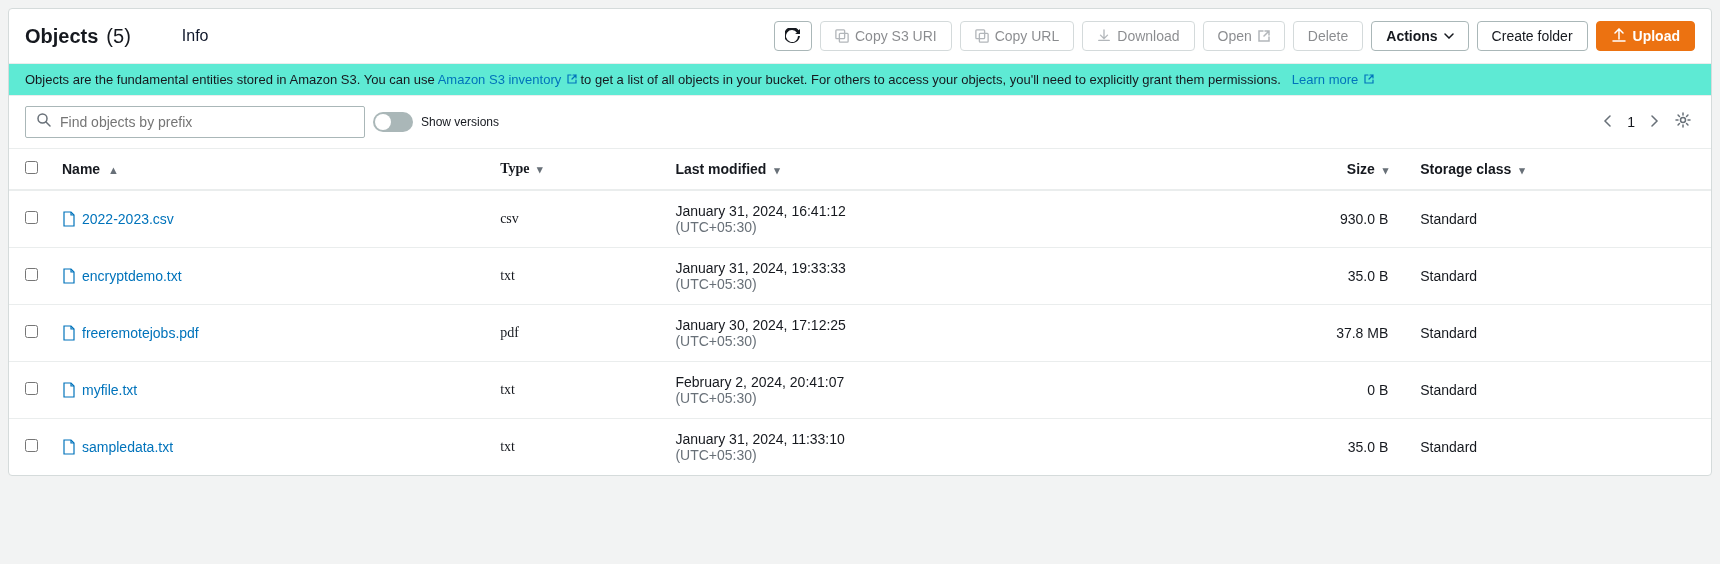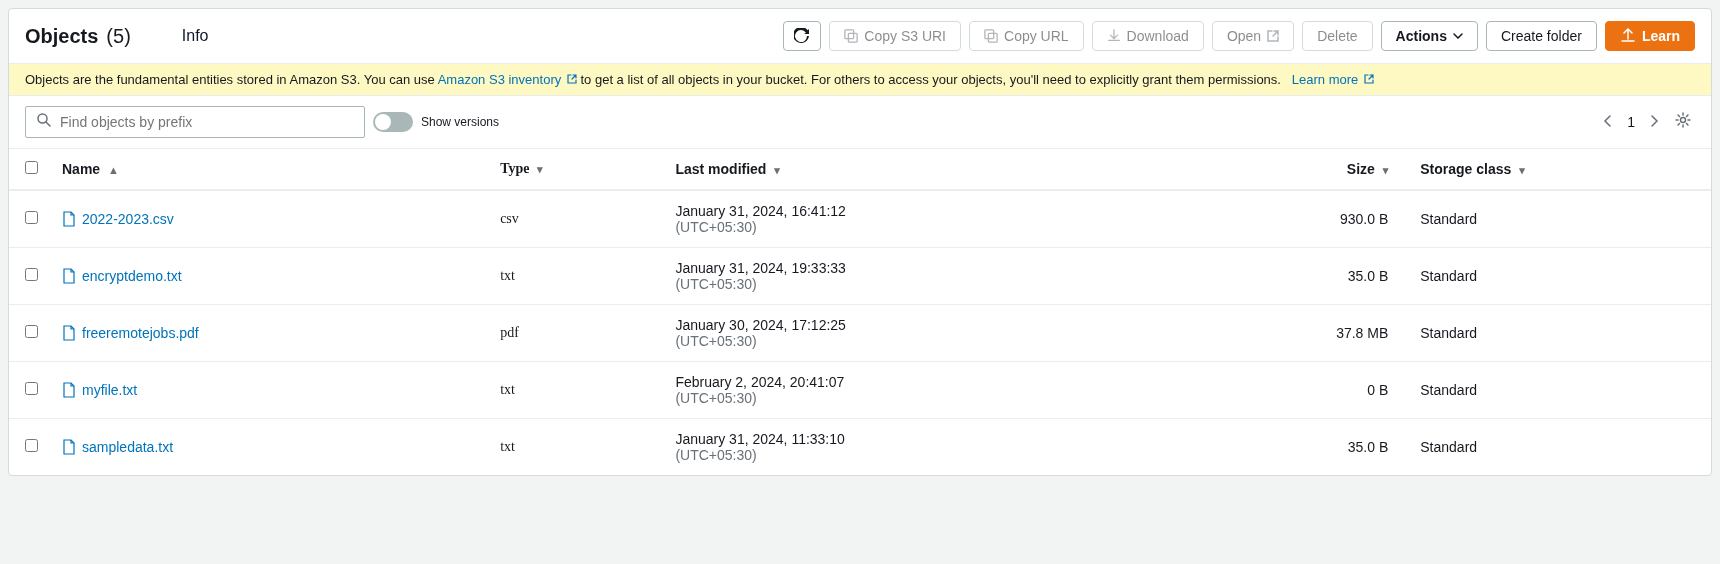--- a/index.html
+++ b/index.html
@@ -36,21 +36,21 @@
     .btn-actions { font-weight: 700; }
 
     .refresh-btn { padding: 6px 10px; }
 
     
     .info-bar {
       padding: 8px 16px;
       font-size: 13px;
       color: #16191f;
       border-bottom: 1px solid #eaeded;
-      background: #fef9c3;
+      background: #5eead4;
     }
     .info-bar a { color: #0073bb; text-decoration: none; }
 
     
     .filter-row {
       display: flex; align-items: center; padding: 10px 16px;
       border-bottom: 1px solid #eaeded; gap: 8px;
       background: #fff;
     }
     .search-box {
@@ -170,21 +170,21 @@
     </button>
 
     <button class="btn">
       <span>Create folder</span>
     </button>
 
     <button class="btn btn-primary">
       <svg width="16" height="16" viewBox="0 0 16 16" fill="none">
           <path d="M8 11V2M4 5l4-4 4 4M2 13h12" stroke="#fff" stroke-width="1.5" stroke-linecap="round"></path>
         </svg>
-      <span>Learn</span>
+      <span>Upload</span>
     </button>
   </div>
 
   <div class="info-bar">
     <span>Objects are the fundamental entities stored in Amazon S3. You can use </span>
     <a href="#">
       <span>Amazon S3 inventory</span>
       <svg width="10" height="10" viewBox="0 0 10 10" fill="none" style="display:inline; margin-left:2px;">
           <path d="M4 1H1v8h8V6M6 1h3v3M9 1L5 5" stroke="#0073bb" stroke-width="1.2" stroke-linecap="round"></path>
         </svg>

